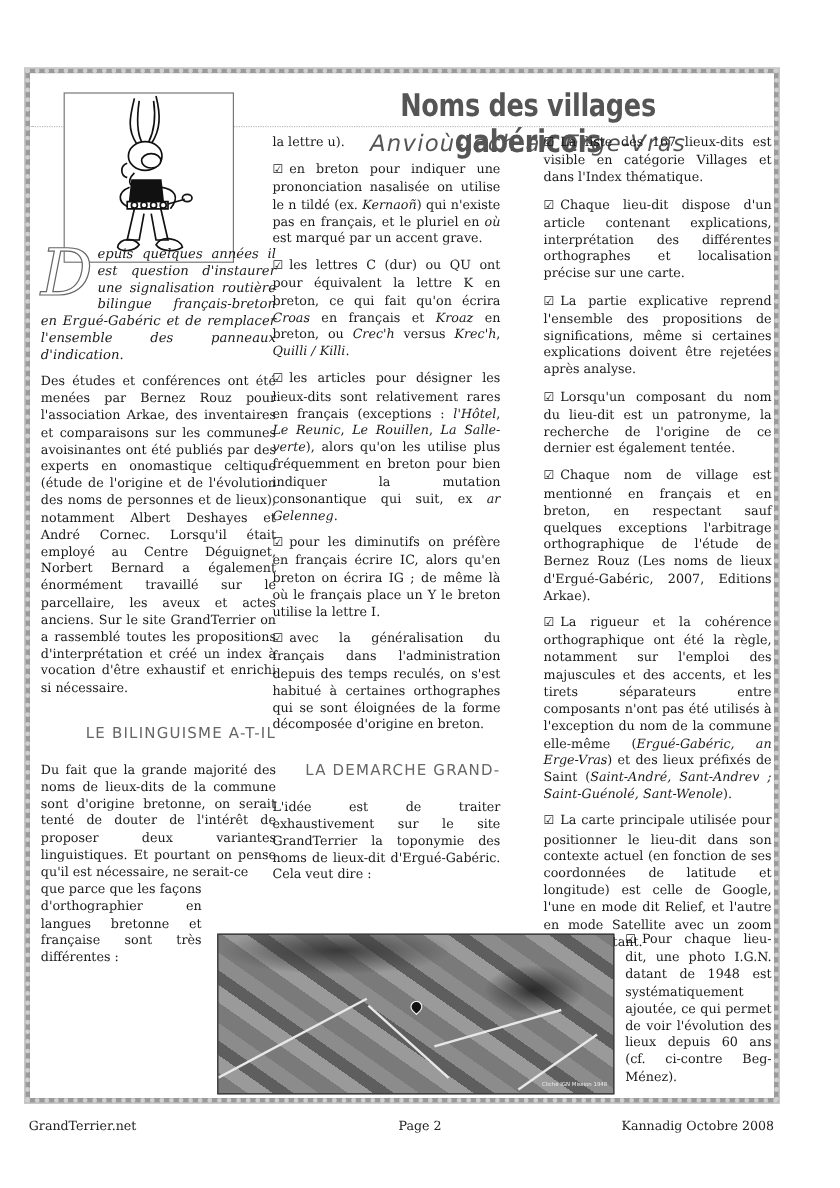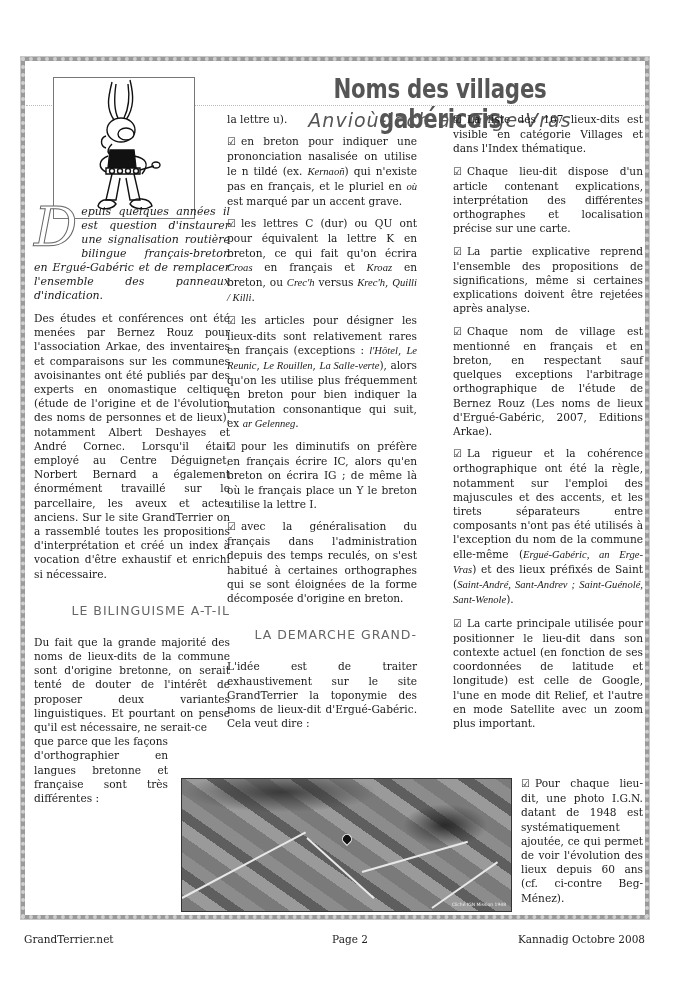--- a/index.html
+++ b/index.html
@@ -34,21 +34,21 @@
     color: #555; letter-spacing: 1px;
   }
   .hr-dotted {
     position: absolute; left: 26px; top: 105px; width: 618px; height: 0;
     border-top: 1px dotted #bbb;
   }
 
   .col { position: absolute; font-size: 10.6px; line-height: 14.2px; text-align: justify; }
   .col p { margin: 0 0 8px 0; }
   .col .chk { font-family: "DejaVu Sans", sans-serif; font-size: 10px; margin-right: 5px; }
-  .col i { font-style: italic; font-family: Liberation Serif, serif; }
+  .col i { font-style: italic; }
 
   .col1 { left: 34px; top: 205px; width: 196px; }
   .col2 { left: 227px; top: 112px; width: 190px; }
   .col3 { left: 453px; top: 112px; width: 190px; }
   .dropcap {
     float: left; font-size: 54px; line-height: 42px; font-style: italic;
     color: #888; margin: 2px 4px 0 0; font-family: "DejaVu Serif", serif;
     -webkit-text-stroke: 1px #666; color: #fff;
   }
   .intro { font-style: italic; font-size: 11px; line-height: 14px; }
@@ -158,20 +158,21 @@
   <div class="section-heading">
     <div>LA DEMARCHE GRAND-</div>
   </div>
   <p>L'idée est de traiter exhaustivement sur le site GrandTerrier la toponymie des noms de lieux-dit d'Ergué-Gabéric. Cela veut dire :</p>
 </div>
 
 <div class="col col3">
   <p><span class="chk">☑</span><span>La liste des 167 lieux-dits est visible en catégorie Villages et dans l'Index thématique.</span></p>
   <p><span class="chk">☑</span><span>Chaque lieu-dit dispose d'un article contenant explications, interprétation des différentes orthographes et localisation précise sur une carte.</span></p>
   <p><span class="chk">☑</span><span>La partie explicative reprend l'ensemble des propositions de significations, même si certaines explications doivent être rejetées après analyse.</span></p>
+  <p><span class="chk">☑</span><span>Lorsqu'un composant du nom du lieu-dit est un patronyme, la recherche de l'origine de ce dernier est également tentée.</span></p>
   <p><span class="chk">☑</span><span>Chaque nom de village est mentionné en français et en breton, en respectant sauf quelques exceptions l'arbitrage orthographique de l'étude de Bernez Rouz (Les noms de lieux d'Ergué-Gabéric, 2007, Editions Arkae).</span></p>
   <p><span class="chk">☑</span><span>La rigueur et la cohérence orthographique ont été la règle, notamment sur l'emploi des majuscules et des accents, et les tirets séparateurs entre composants n'ont pas été utilisés à l'exception du nom de la commune elle-même (</span><i>Ergué-Gabéric, an Erge-Vras</i><span>) et des lieux préfixés de Saint (</span><i>Saint-André, Sant-Andrev ; Saint-Guénolé, Sant-Wenole</i><span>).</span></p>
   <p><span class="chk">☑</span><span>La carte principale utilisée pour positionner le lieu-dit dans son contexte actuel (en fonction de ses coordonnées de latitude et longitude) est celle de Google, l'une en mode dit Relief, et l'autre en mode Satellite avec un zoom plus important.</span></p>
 </div>
 
 <div class="col3-bottom">
   <span class="chk" style="font-family:'DejaVu Sans',sans-serif;font-size:10px;margin-right:5px">☑</span><span>Pour chaque lieu-dit, une photo I.G.N. datant de 1948 est systématiquement ajoutée, ce qui permet de voir l'évolution des lieux depuis 60 ans (cf. ci-contre Beg-Ménez).</span>
 </div>
 
 <div class="photo">

